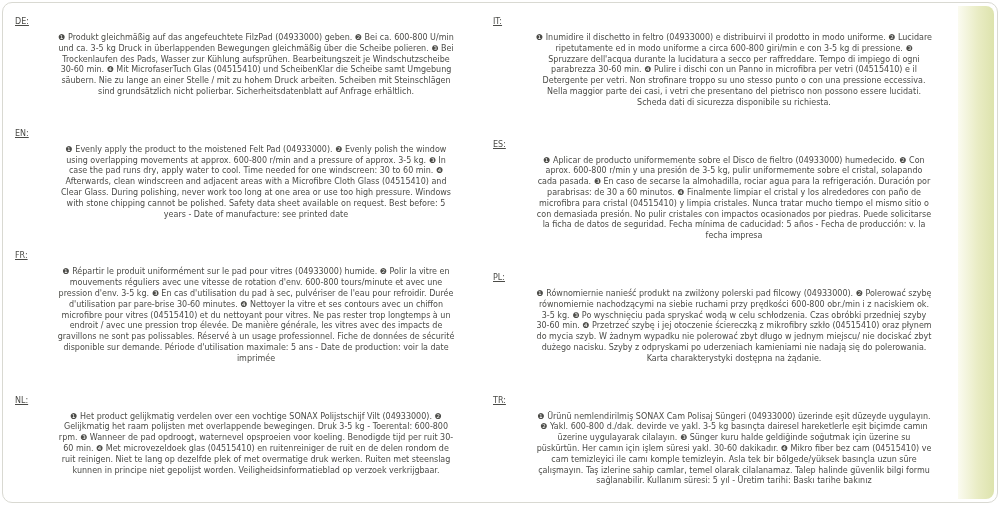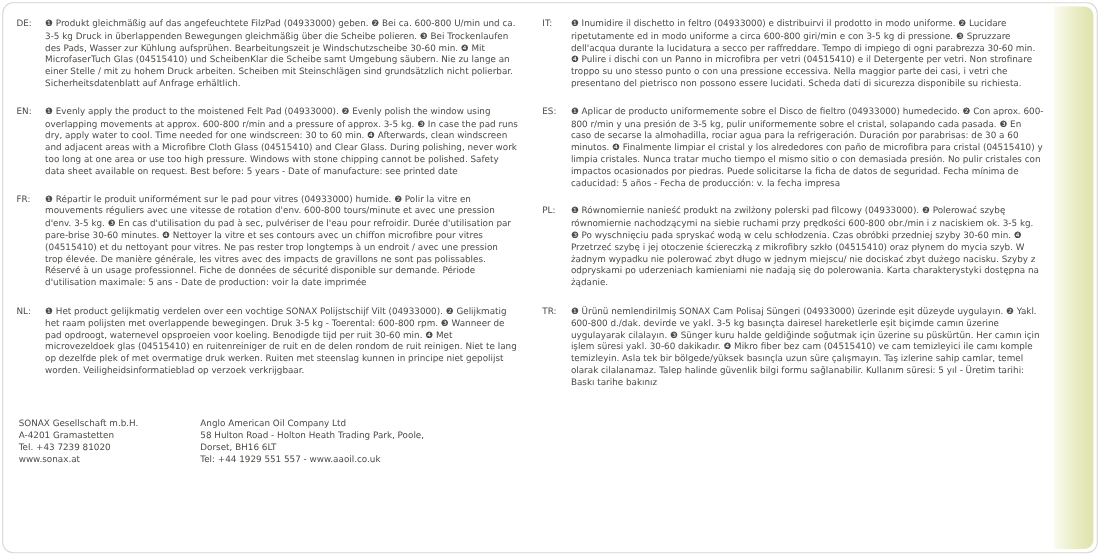--- a/index.html
+++ b/index.html
@@ -35,28 +35,29 @@
   .lang-block {
     display: flex;
     align-items: flex-start;
     margin-bottom: 15px;
   }
   .lang-code {
     flex: 0 0 26px;
     font-size: 8px;
     line-height: 10.8px;
     color: #4b4b47;
+    text-decoration: underline;
   }
   .lang-text {
     flex: 1 1 auto;
-    margin: 0;
+    margin: 16px;
     font-size: 8px;
     line-height: 10.8px;
     color: #4b4b47;
-    text-align: left;
+    text-align: center;
   }
   .addresses {
     display: flex;
     gap: 16px;
     margin-top: 10px;
     padding-left: 2px;
   }
   .addr {
     font-size: 8px;
     line-height: 11px;

